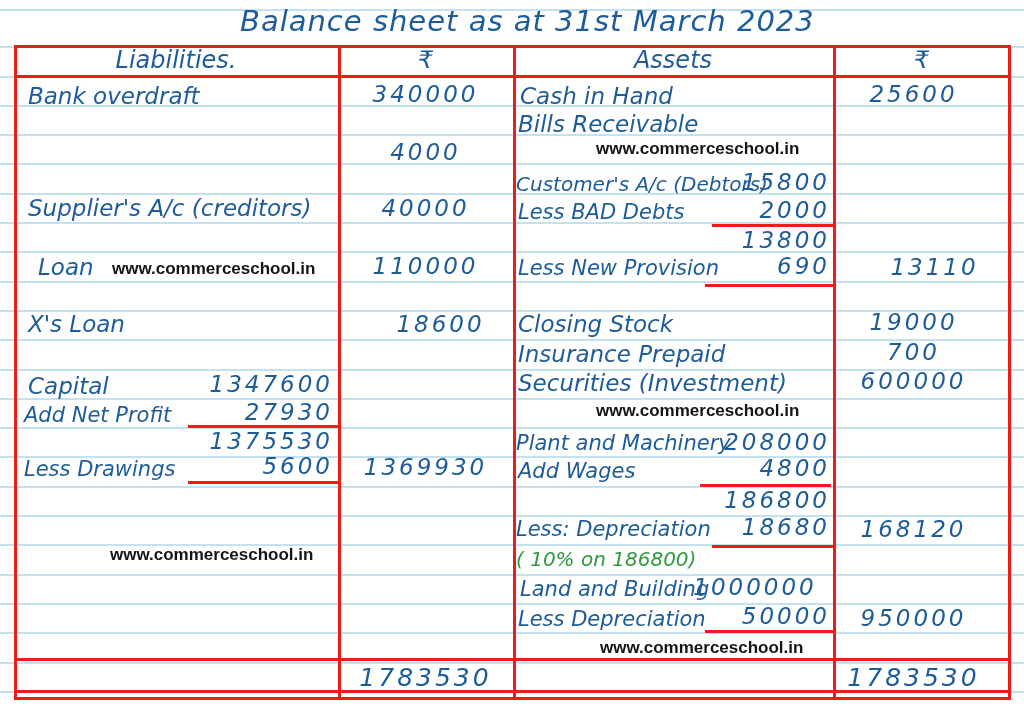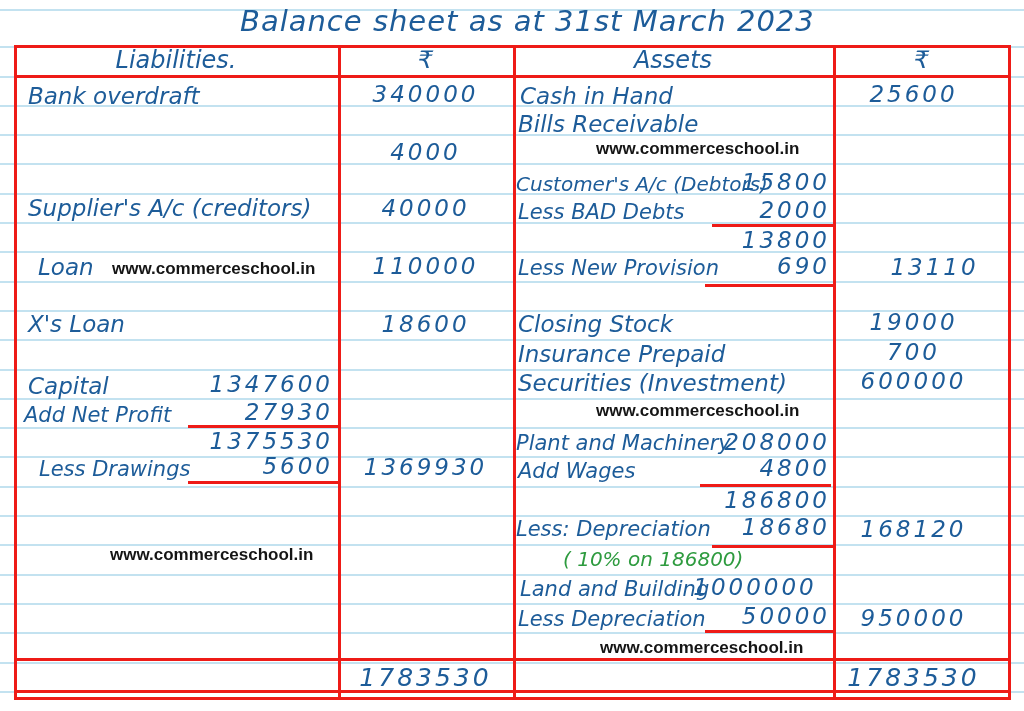--- a/index.html
+++ b/index.html
@@ -32,21 +32,21 @@
   }
   .sm{font-size:21px;}
   .num{letter-spacing:3px;}
   .amt2{left:338px;width:175px;text-align:center;}
   .amt4{left:833px;width:161px;text-align:center;}
   .innerL{left:185px;width:148px;text-align:right;}
   .innerR{left:695px;width:135px;text-align:right;}
   .total{font-size:25px;}
   .hdr{font-size:24px;}
   .title{font-size:29px;letter-spacing:1px;}
-  .green{color:var(--green);font-size:20px;margin-left:47px;}
+  .green{color:var(--green);font-size:20px;}
   .wm{
     position:absolute;
     font-family:"Liberation Sans","DejaVu Sans",sans-serif;
     font-weight:bold;
     font-style:normal;
     color:var(--wm);
     font-size:17px;
     white-space:nowrap;
   }
 </style>
@@ -87,28 +87,28 @@
   <div class="hw num amt2" style="top:140px;">4000</div>
 
   <div class="hw" style="left:28px;top:196px;">Supplier's A/c (creditors)</div>
   <div class="hw num amt2" style="top:196px;">40000</div>
 
   <div class="hw" style="left:38px;top:255px;">Loan</div>
   <div class="wm" style="left:112px;top:259px;">www.commerceschool.in</div>
   <div class="hw num amt2" style="top:254px;">110000</div>
 
   <div class="hw" style="left:28px;top:312px;">X's Loan</div>
-  <div class="hw num amt2" style="top:312px;">18600</div>
+  <div class="hw num amt2" style="top:312px;padding-left:15px;">18600</div>
 
   <div class="hw" style="left:28px;top:374px;">Capital</div>
   <div class="hw num innerL" style="top:372px;">1347600</div>
   <div class="hw sm" style="left:24px;top:404px;">Add Net Profit</div>
   <div class="hw num innerL" style="top:400px;">27930</div>
   <div class="hw num innerL" style="top:429px;">1375530</div>
-  <div class="hw sm" style="left:24px;top:458px;margin-left:15px;">Less Drawings</div>
+  <div class="hw sm" style="left:24px;top:458px;">Less Drawings</div>
   <div class="hw num innerL" style="top:454px;">5600</div>
   <div class="hw num amt2" style="top:455px;">1369930</div>
 
   <div class="wm" style="left:110px;top:545px;">www.commerceschool.in</div>
 
   <div class="hw num total amt2" style="top:664px;">1783530</div>
 
   <div class="hw" style="left:520px;top:84px;">Cash in Hand</div>
   <div class="hw num amt4" style="top:82px;">25600</div>
 

